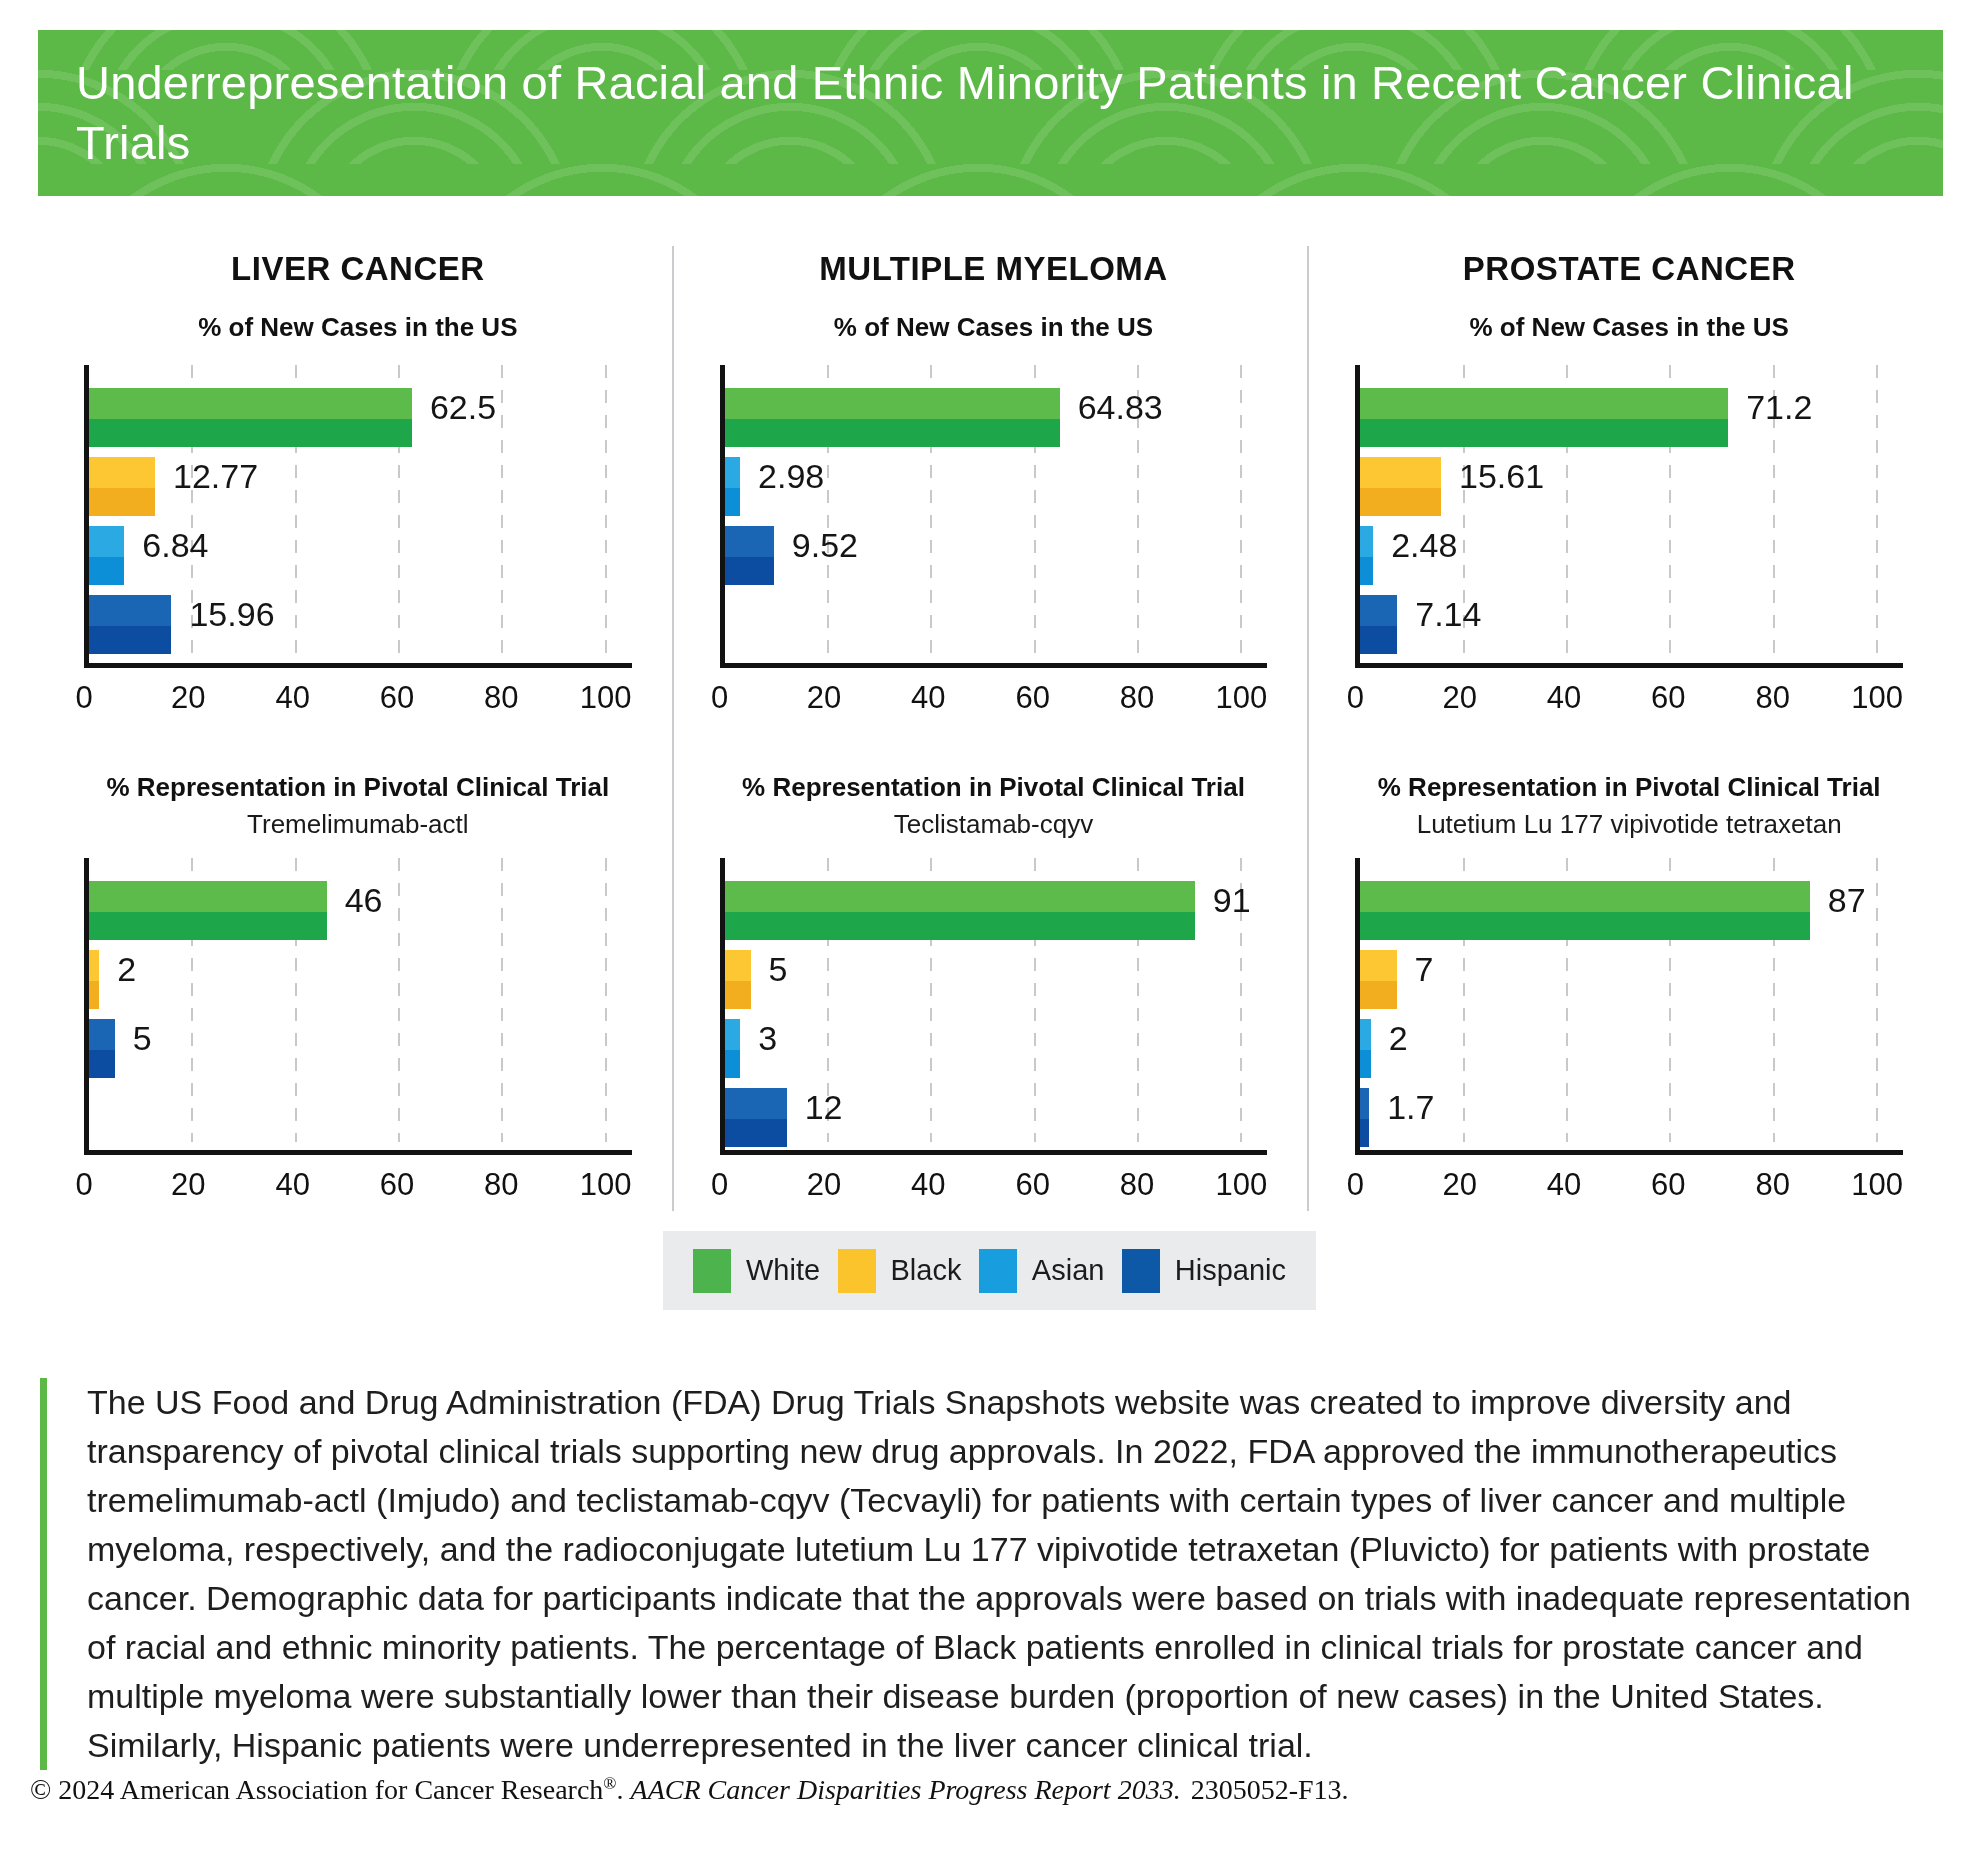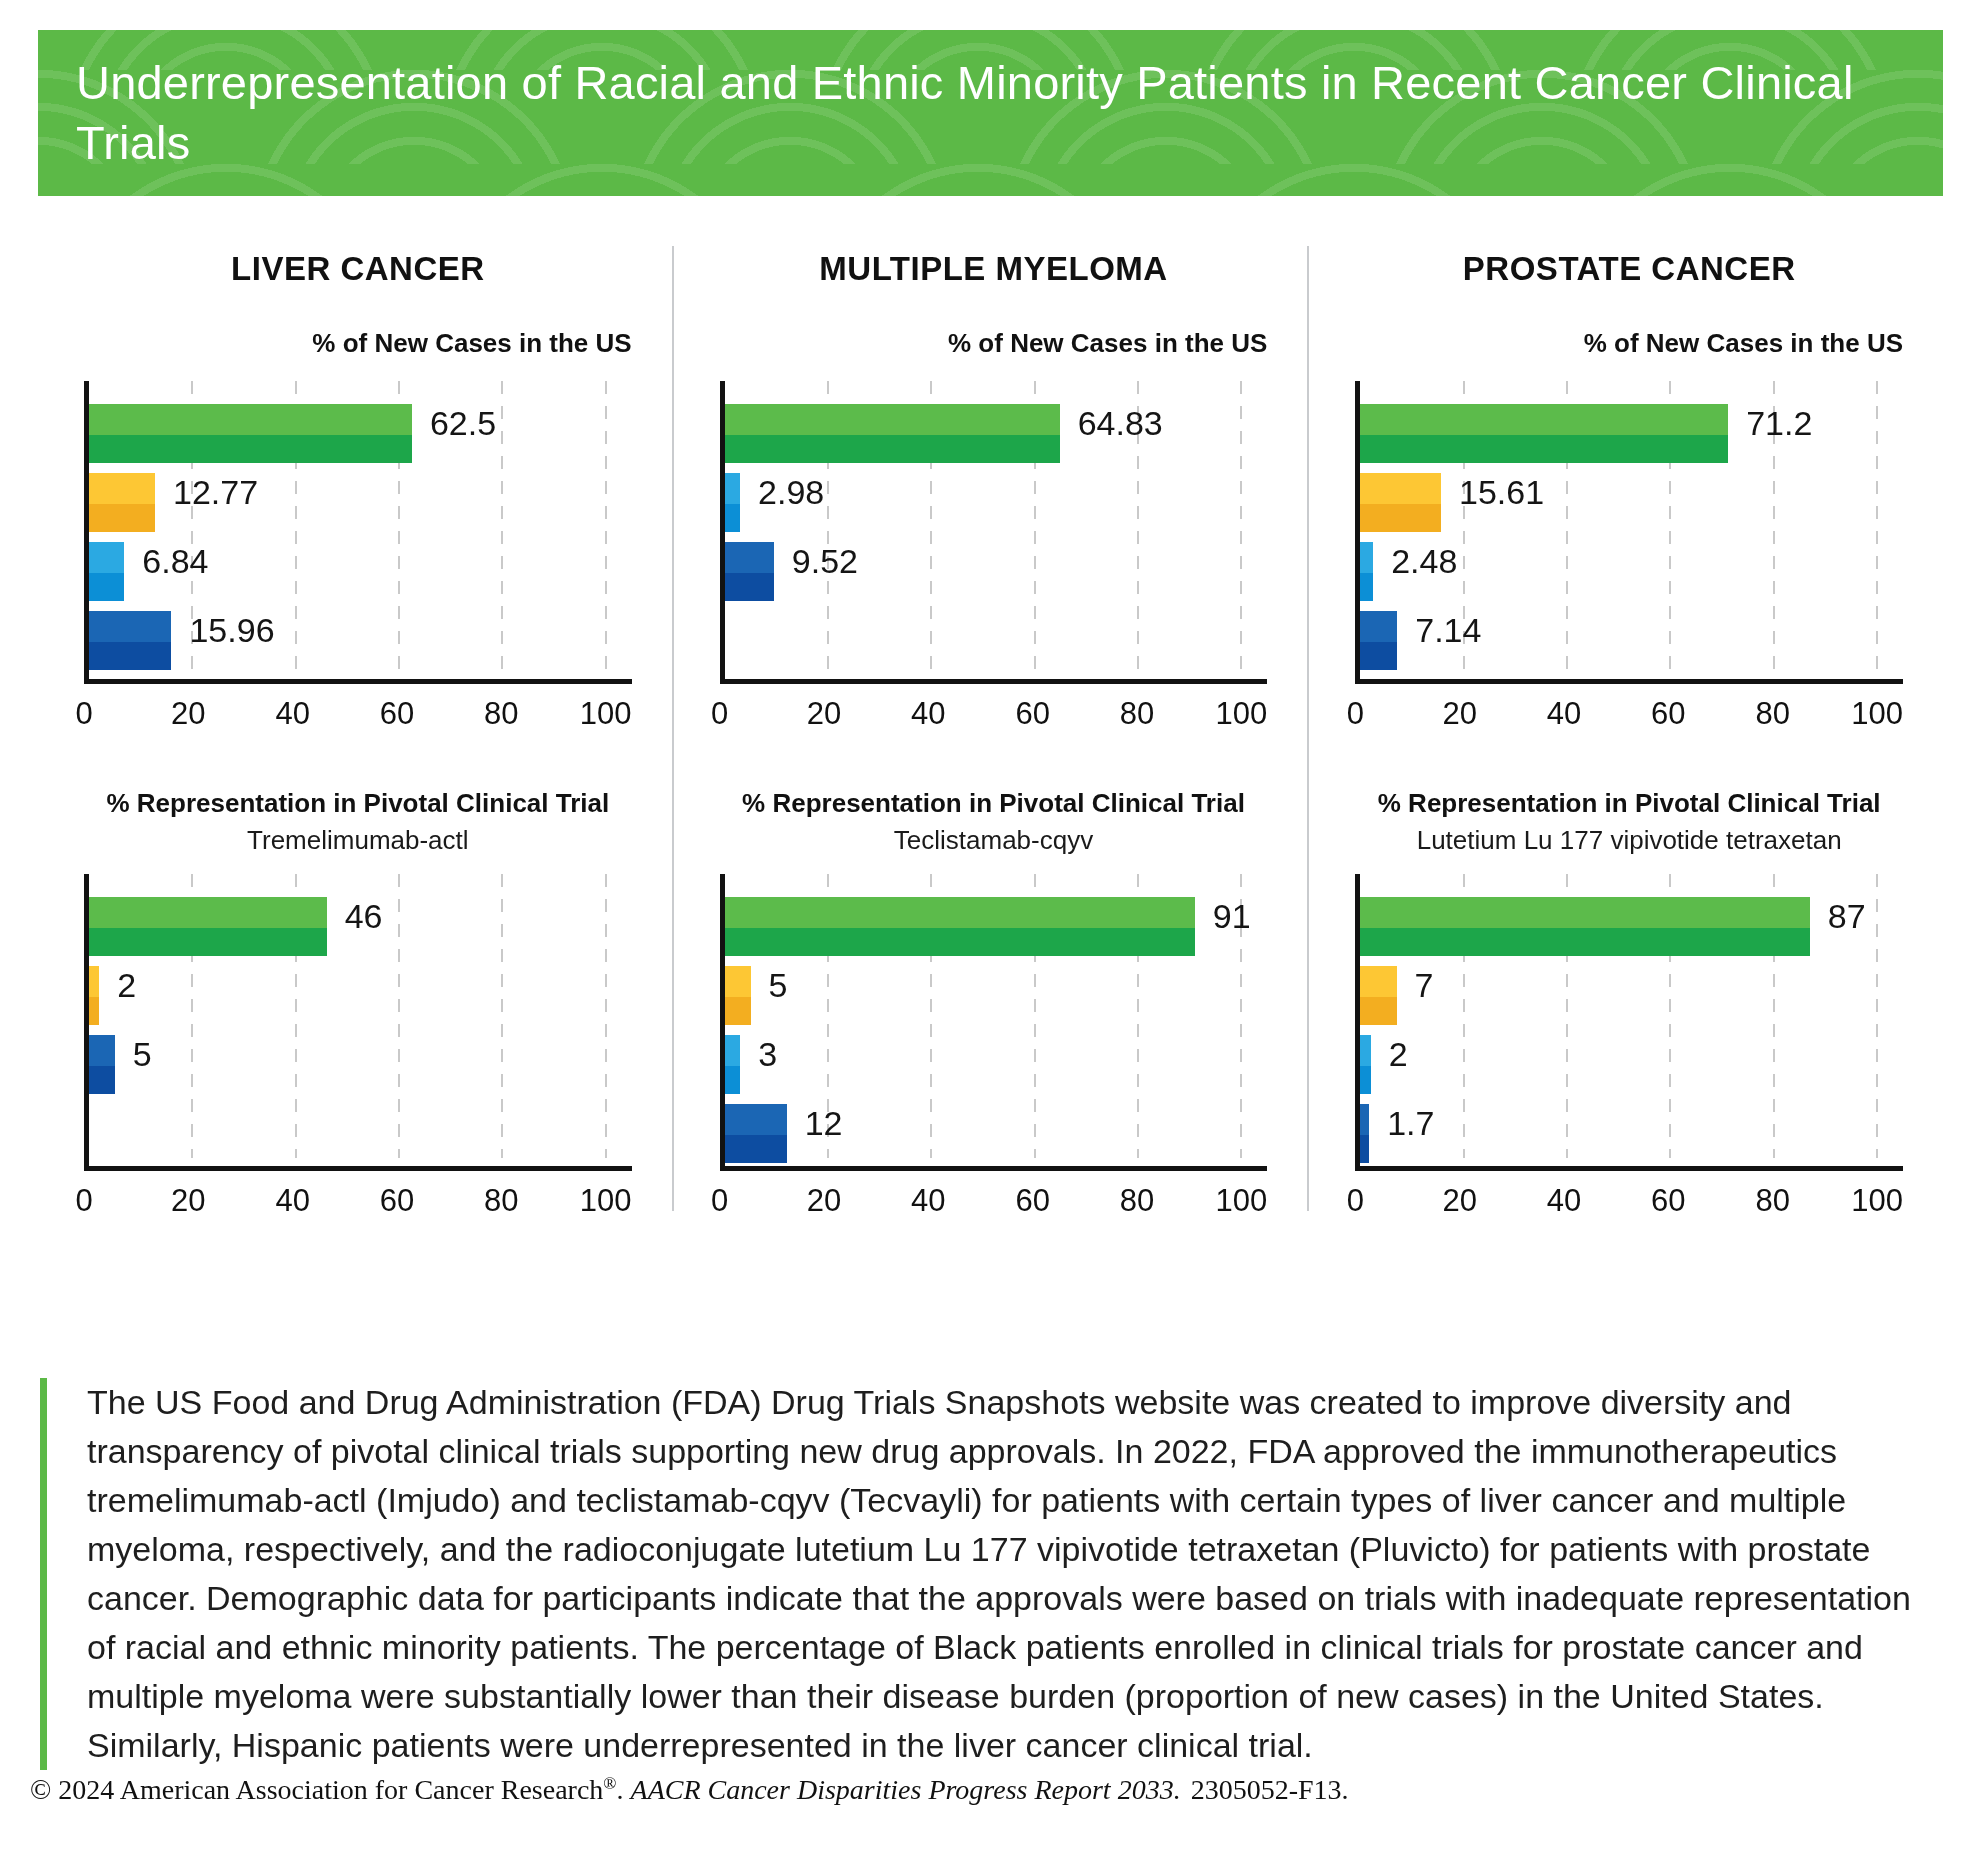--- a/index.html
+++ b/index.html
@@ -20,21 +20,21 @@
         rgba(255,255,255,.11) 119px 127px, transparent 127px 152px, rgba(255,255,255,.11) 152px 160px, transparent 160px);
     background-size:376px 188px; background-position:0 40px,188px 134px; background-repeat:repeat; }
   .header-title { font-size:47px; font-weight:400; color:#ffffff; line-height:1.28; max-width:1802px; letter-spacing:0.2px; }
 
   
   .charts-row { position:absolute; left:38px; top:240px; width:1905px; display:flex; align-items:stretch; }
   .vdivider { flex:0 0 2px; background:#c9cbce; height:965px; margin-top:6px; }
   .col { flex:1 1 0; min-width:0; padding:0 40px 0 46px; }
   .col-title { margin-top:10px; text-align:center; font-size:33px; font-weight:800; letter-spacing:0.5px; color:#111; }
   .subtitle { text-align:center; font-size:26px; font-weight:700; color:#111; }
-  .subtitle.first  { margin-top:40px;text-align:right; }
+  .subtitle.first  { margin-top:24px; }
   .subtitle.second { margin-top:53px; }
   .drug { margin-top:6px; text-align:center; font-size:26px; font-weight:400; color:#1a1a1a; }
   .plot { margin-top:22px; height:303px; border-left:5px solid #121212; border-bottom:5px solid #121212; position:relative; }
   .plot.second { margin-top:18px; height:297px; }
   .scale { position:absolute; top:0; left:0; bottom:0; right:26px; }
   .grid { position:absolute; top:0; bottom:8px; width:2px; transform:translateX(-1px);
           background-image:repeating-linear-gradient(to bottom,#c9c9c9 0 13px,transparent 13px 25px); }
   .bars { position:absolute; top:0; left:0; right:0; display:flex; flex-direction:column; gap:10px; padding-top:23px; }
   .bar-row { height:59px; display:flex; }
   .bar { height:59px; flex:0 0 auto; }
@@ -298,19 +298,37 @@
             <div class="tick" style="left: 20%;">20</div>
             <div class="tick" style="left: 40%;">40</div>
             <div class="tick" style="left: 60%;">60</div>
             <div class="tick" style="left: 80%;">80</div>
             <div class="tick" style="left: 100%;">100</div>
           </div>
         </div>
       </div>
     </div>
 
+  <div class="legend" style="background: rgb(233, 235, 237);">
+      <div class="legend-item">
+        <span class="swatch" style="background: rgb(77, 180, 77);"></span>
+        <span class="legend-label">White</span>
+      </div>
+      <div class="legend-item">
+        <span class="swatch" style="background: rgb(251, 196, 45);"></span>
+        <span class="legend-label">Black</span>
+      </div>
+      <div class="legend-item">
+        <span class="swatch" style="background: rgb(24, 158, 222);"></span>
+        <span class="legend-label">Asian</span>
+      </div>
+      <div class="legend-item">
+        <span class="swatch" style="background: rgb(14, 88, 168);"></span>
+        <span class="legend-label">Hispanic</span>
+      </div>
+    </div>
 
   <div class="note">The US Food and Drug Administration (FDA) Drug Trials Snapshots website was created to improve diversity and transparency of pivotal clinical trials supporting new drug approvals. In 2022, FDA approved the immunotherapeutics tremelimumab-actl (Imjudo) and teclistamab-cqyv (Tecvayli) for patients with certain types of liver cancer and multiple myeloma, respectively, and the radioconjugate lutetium Lu 177 vipivotide tetraxetan (Pluvicto) for patients with prostate cancer. Demographic data for participants indicate that the approvals were based on trials with inadequate representation of racial and ethnic minority patients. The percentage of Black patients enrolled in clinical trials for prostate cancer and multiple myeloma were substantially lower than their disease burden (proportion of new cases) in the United States. Similarly, Hispanic patients were underrepresented in the liver cancer clinical trial.</div>
 
   <div class="footer"><span>© 2024 American Association for Cancer Research</span><span class="reg">®</span><span>. </span><span class="italic">AACR Cancer Disparities Progress Report 2033.</span><span class="code">2305052-F13.</span></div>
 
 </div>
 
 
 </body></html>

